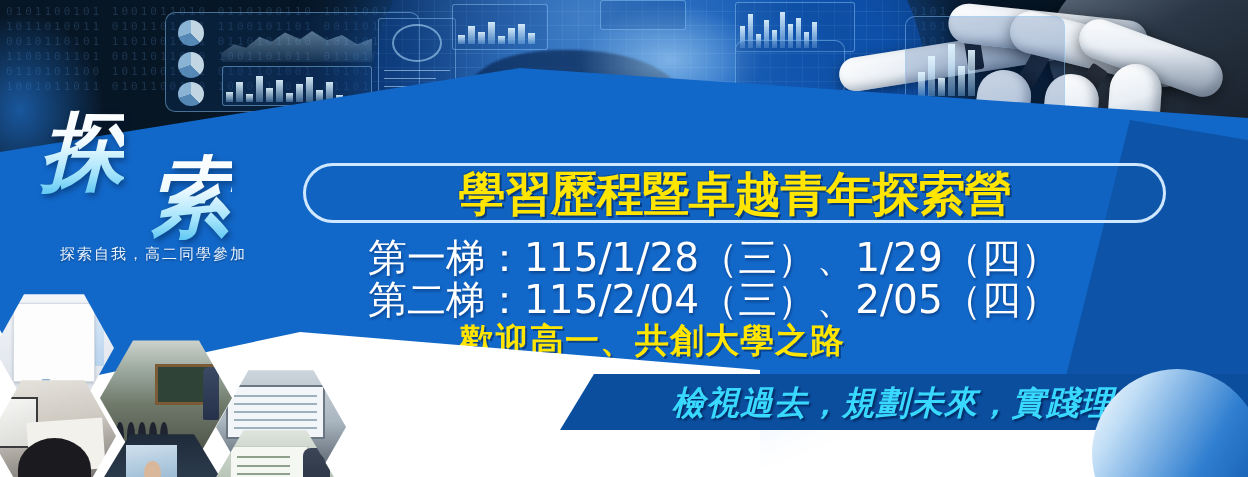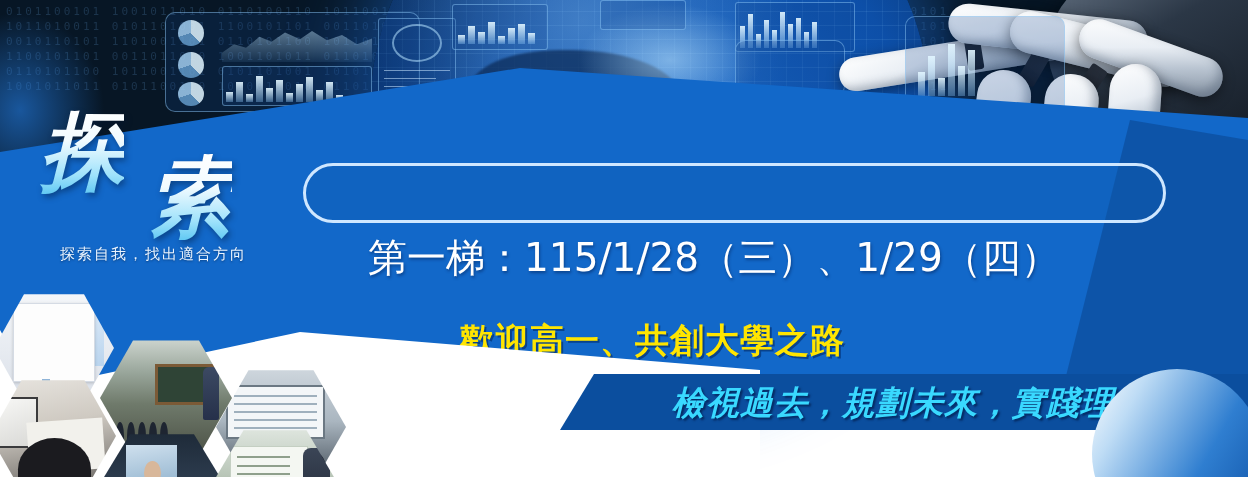--- a/index.html
+++ b/index.html
@@ -459,26 +459,28 @@
 
   <div class="blue-panel"></div>
   <div class="blue-panel-dark"></div>
 
   <div class="explore">
     <span class="ch1">探</span>
     <span class="ch2">索</span>
   </div>
 
   <div class="sub-lines">
-    <div class="l1">探索自我，找出適合方向</div>
+    <div class="l1">探索自我，高二同學參加</div>
   </div>
 
   <div class="pill"></div>
+  <div class="pill-text">學習歷程暨卓越青年探索營</div>
 
   <div class="session s1">第一梯：115/1/28（三）、1/29（四）</div>
+  <div class="session s2">第二梯：115/2/04（三）、2/05（四）</div>
 
   <div class="welcome">歡迎高一、共創大學之路</div>
 
   <div class="white-notch"></div>
   <div class="tag-band"></div>
   <div class="tag-text">檢視過去，規劃未來，實踐理想</div>
 
   <div class="blue-circle"></div>
 
   <div class="hex p-poster" style="left:-6px;top:292px;width:120px;height:112px;">

